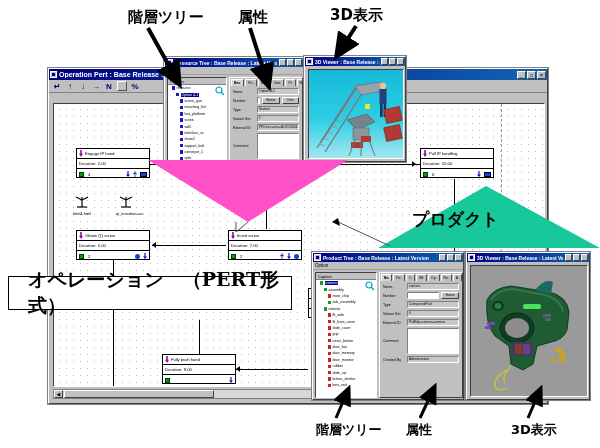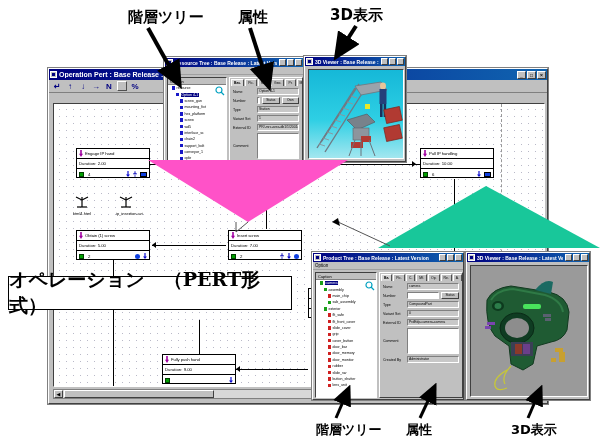--- a/index.html
+++ b/index.html
@@ -190,20 +190,21 @@
   
   .jlabel {
     position:absolute; font-family:"DejaVu Sans", sans-serif;
     font-weight:bold; color:#000; white-space:nowrap;
   }
   .bigbox {
     position:absolute; background:#ffffff; border:1px solid #000;
     display:flex; align-items:center; justify-content:center;
     font-family:"DejaVu Serif", serif; font-weight:bold; color:#000;
     z-index:40;
+    padding-left:19px;
   }
   .tri { position:absolute; z-index:30; }
   .trilabel { position:absolute; z-index:31; font-family:"DejaVu Sans", sans-serif;
     font-weight:bold; color:#000; }
 </style>
 </head>
 <body>
 
 <div class="stage">
 
@@ -554,20 +555,21 @@
     </div>
   </div>
 
   <svg class="tri" style="left:148px;top:160px;" width="200" height="62">
     <polygon points="0,0 200,0 100,62" fill="#ff52c8"></polygon>
   </svg>
 
   <svg class="tri" style="left:378px;top:186px;" width="222" height="62">
     <polygon points="108,0 222,62 0,62" fill="#18c79a"></polygon>
   </svg>
+  <div class="trilabel" style="left:412px;top:208px;font-size:17px;">プロダクト</div>
 
   <div class="win" style="left:312px;top:252px;width:152px;height:148px;z-index:22;">
     <div class="tbar">
       <span class="ticon"></span>
       <span class="ttext">Product Tree : Base Release : Latest Version</span>
       <span class="tbtns">
         <span class="tbtn"></span>
         <span class="tbtn"></span>
         <span class="tbtn"></span>
       </span>

